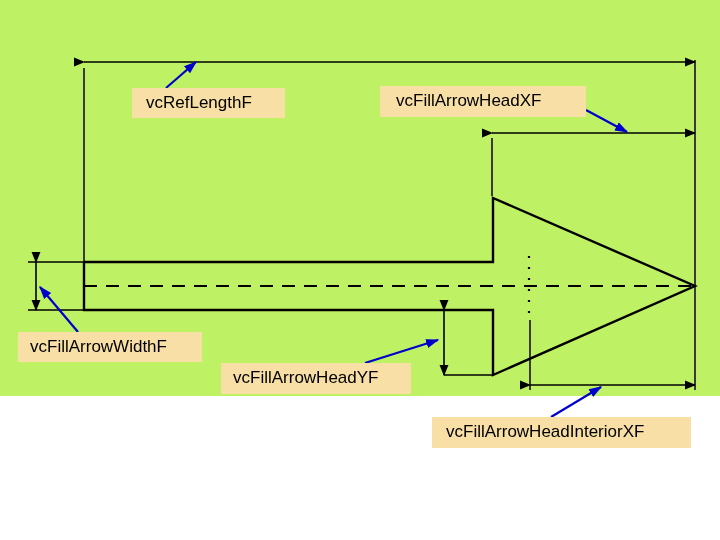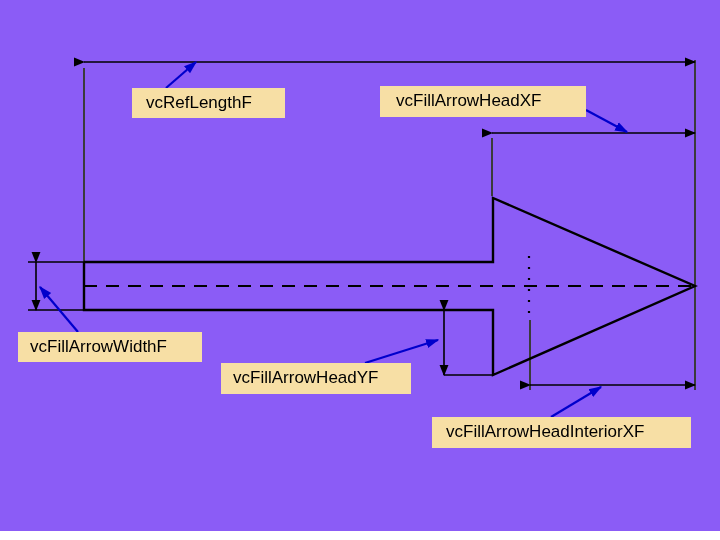--- a/index.html
+++ b/index.html
@@ -10,22 +10,22 @@
   }
   body {
     width: 720px;
     height: 540px;
     font-family: "Liberation Sans", sans-serif;
     overflow: hidden;
   }
   #diagram-root {
     position: relative;
     width: 720px;
-    height: 531px;
-    background: #8b5cf6;
+    height: 396px;
+    background: #bef264;
   }
   svg#arrow-diagram {
     display: block;
     width: 720px;
     height: 540px;
   }
   .dim-line {
     stroke: #000000;
     stroke-width: 1.6;
     fill: none;

